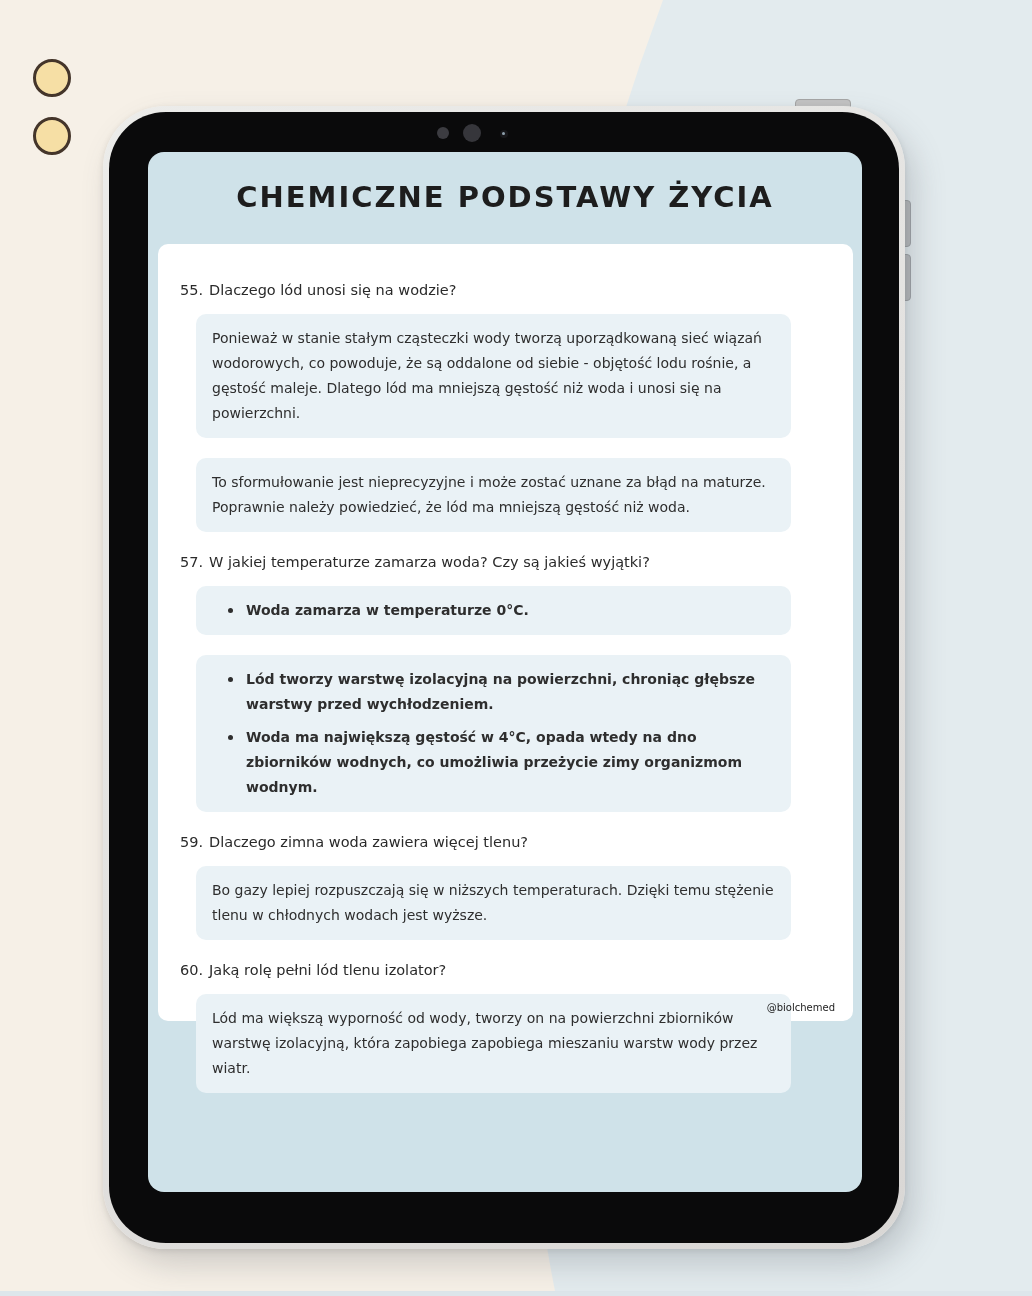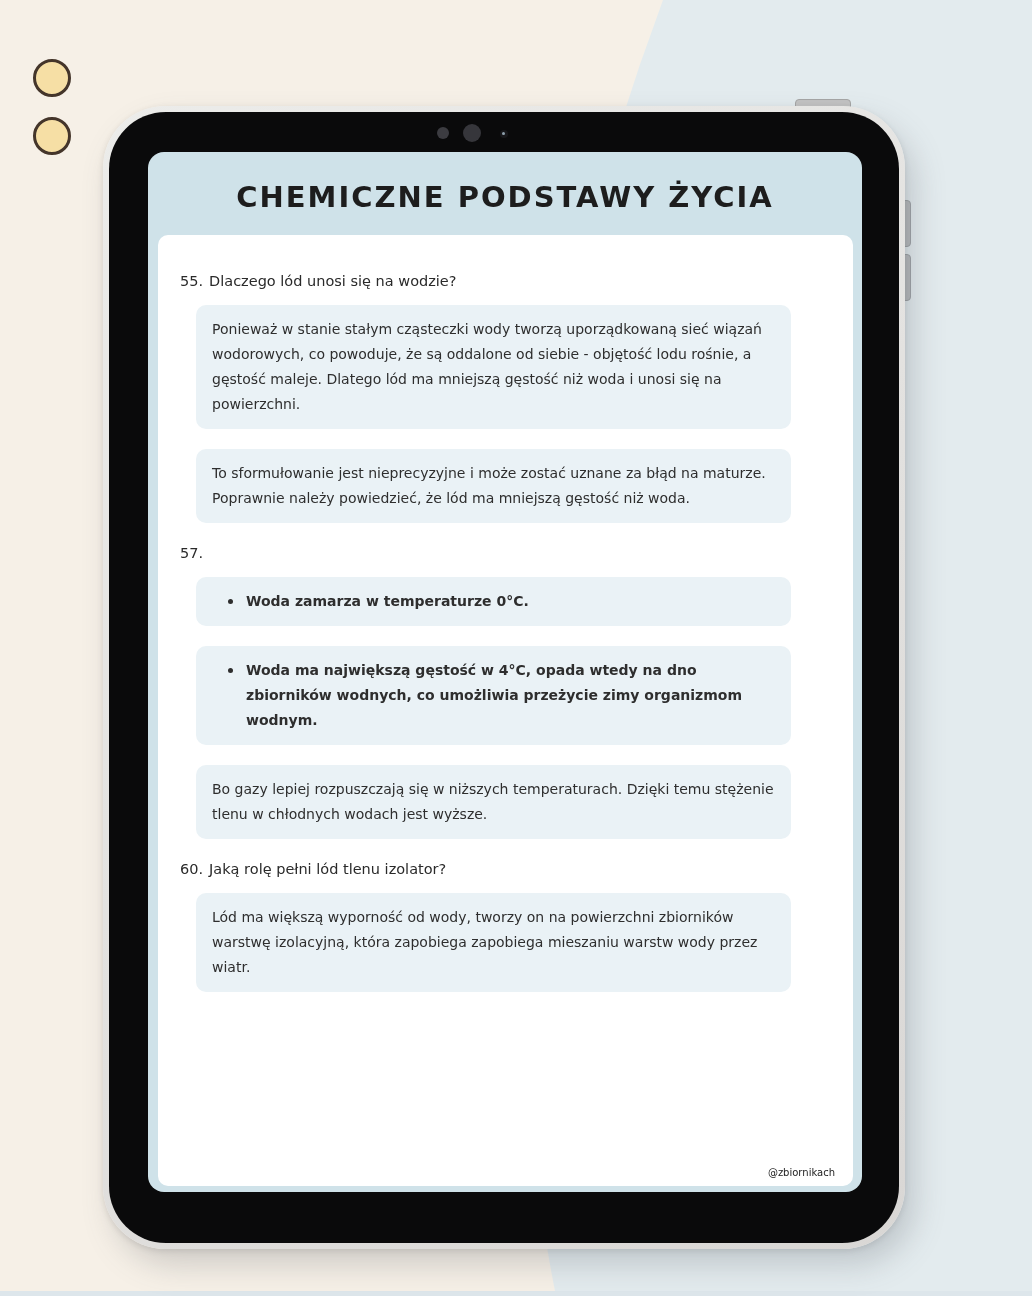--- a/index.html
+++ b/index.html
@@ -34,21 +34,21 @@
   .cam-dot.d3 { left:391px; top:18px; width:8px; height:8px; background:#17171a; }
   .cam-dot.d3::after { content:""; position:absolute; left:1.5px; top:1.5px; width:3px; height:3px;
                        border-radius:50%; background:#8fa0ad; }
 
   .screen { position:absolute; left:39px; top:40px; width:714px; height:1040px;
             border-radius:16px; background:#cfe2e9; overflow:hidden; }
 
   .screen-header { height:90px; display:flex; align-items:center; justify-content:center; }
   .doc-title { font-size:29px; font-weight:bold; letter-spacing:2px; color:#1d1d1d; }
 
-  .card { position:absolute; left:10px; top:83px; width:695px; height:951px;
+  .card { position:absolute; left:10px; top:92px; width:695px; height:777px;
           background:#ffffff; border-radius:10px; padding:36px 0 0 22px; }
 
   .qa { margin-bottom:20px; }
   .q-row { display:flex; gap:6px; font-size:14.5px; color:#2a2a2a; margin-bottom:14px;
            padding-right:50px; line-height:20px; }
   .q-num { flex:0 0 auto; }
   .a-box { margin-left:16px; margin-right:62px; background:#eaf2f6; border-radius:10px;
            padding:12px 16px; font-size:14px; line-height:25px; color:#2e2e2e; }
   .a-box ul { list-style:none; padding-left:10px; }
   .a-box li { position:relative; padding-left:24px; margin-bottom:8px;font-weight:bold; }
@@ -102,57 +102,66 @@
 
           <div class="qa">
             <div class="a-box">
               <p>To sformułowanie jest nieprecyzyjne i może zostać uznane za błąd na maturze. Poprawnie należy powiedzieć, że lód ma mniejszą gęstość niż woda.</p>
             </div>
           </div>
 
           <div class="qa">
             <div class="q-row">
               <span class="q-num">57.</span>
+              <span class="q-text">W jakiej temperaturze zamarza woda? Czy są jakieś wyjątki?</span>
             </div>
             <div class="a-box">
               <ul>
                 <li>
                   <span class="bullet-dot"></span>
                   <span>Woda zamarza w temperaturze 0°C.</span>
                 </li>
               </ul>
             </div>
           </div>
 
           <div class="qa">
             <div class="a-box">
               <ul>
                 <li>
                   <span class="bullet-dot"></span>
+                  <span>Lód tworzy warstwę izolacyjną na powierzchni, chroniąc głębsze warstwy przed wychłodzeniem.</span>
+                </li>
+                <li>
+                  <span class="bullet-dot"></span>
                   <span>Woda ma największą gęstość w 4°C, opada wtedy na dno zbiorników wodnych, co umożliwia przeżycie zimy organizmom wodnym.</span>
                 </li>
               </ul>
             </div>
           </div>
 
           <div class="qa">
+            <div class="q-row">
+              <span class="q-num">59.</span>
+              <span class="q-text">Dlaczego zimna woda zawiera więcej tlenu?</span>
+            </div>
             <div class="a-box">
               <p>Bo gazy lepiej rozpuszczają się w niższych temperaturach. Dzięki temu stężenie tlenu w chłodnych wodach jest wyższe.</p>
             </div>
           </div>
 
           <div class="qa">
             <div class="q-row">
               <span class="q-num">60.</span>
               <span class="q-text">Jaką rolę pełni lód tlenu izolator?</span>
             </div>
             <div class="a-box">
               <p>Lód ma większą wyporność od wody, tworzy on na powierzchni zbiorników warstwę izolacyjną, która zapobiega zapobiega mieszaniu warstw wody przez wiatr.</p>
             </div>
           </div>
 
-          <div class="handle">@zbiornikach</div>
+          <div class="handle">@biolchemed</div>
         </div>
 
       </div>
     </div>
   </div>
 </div>
 
 </body></html>

